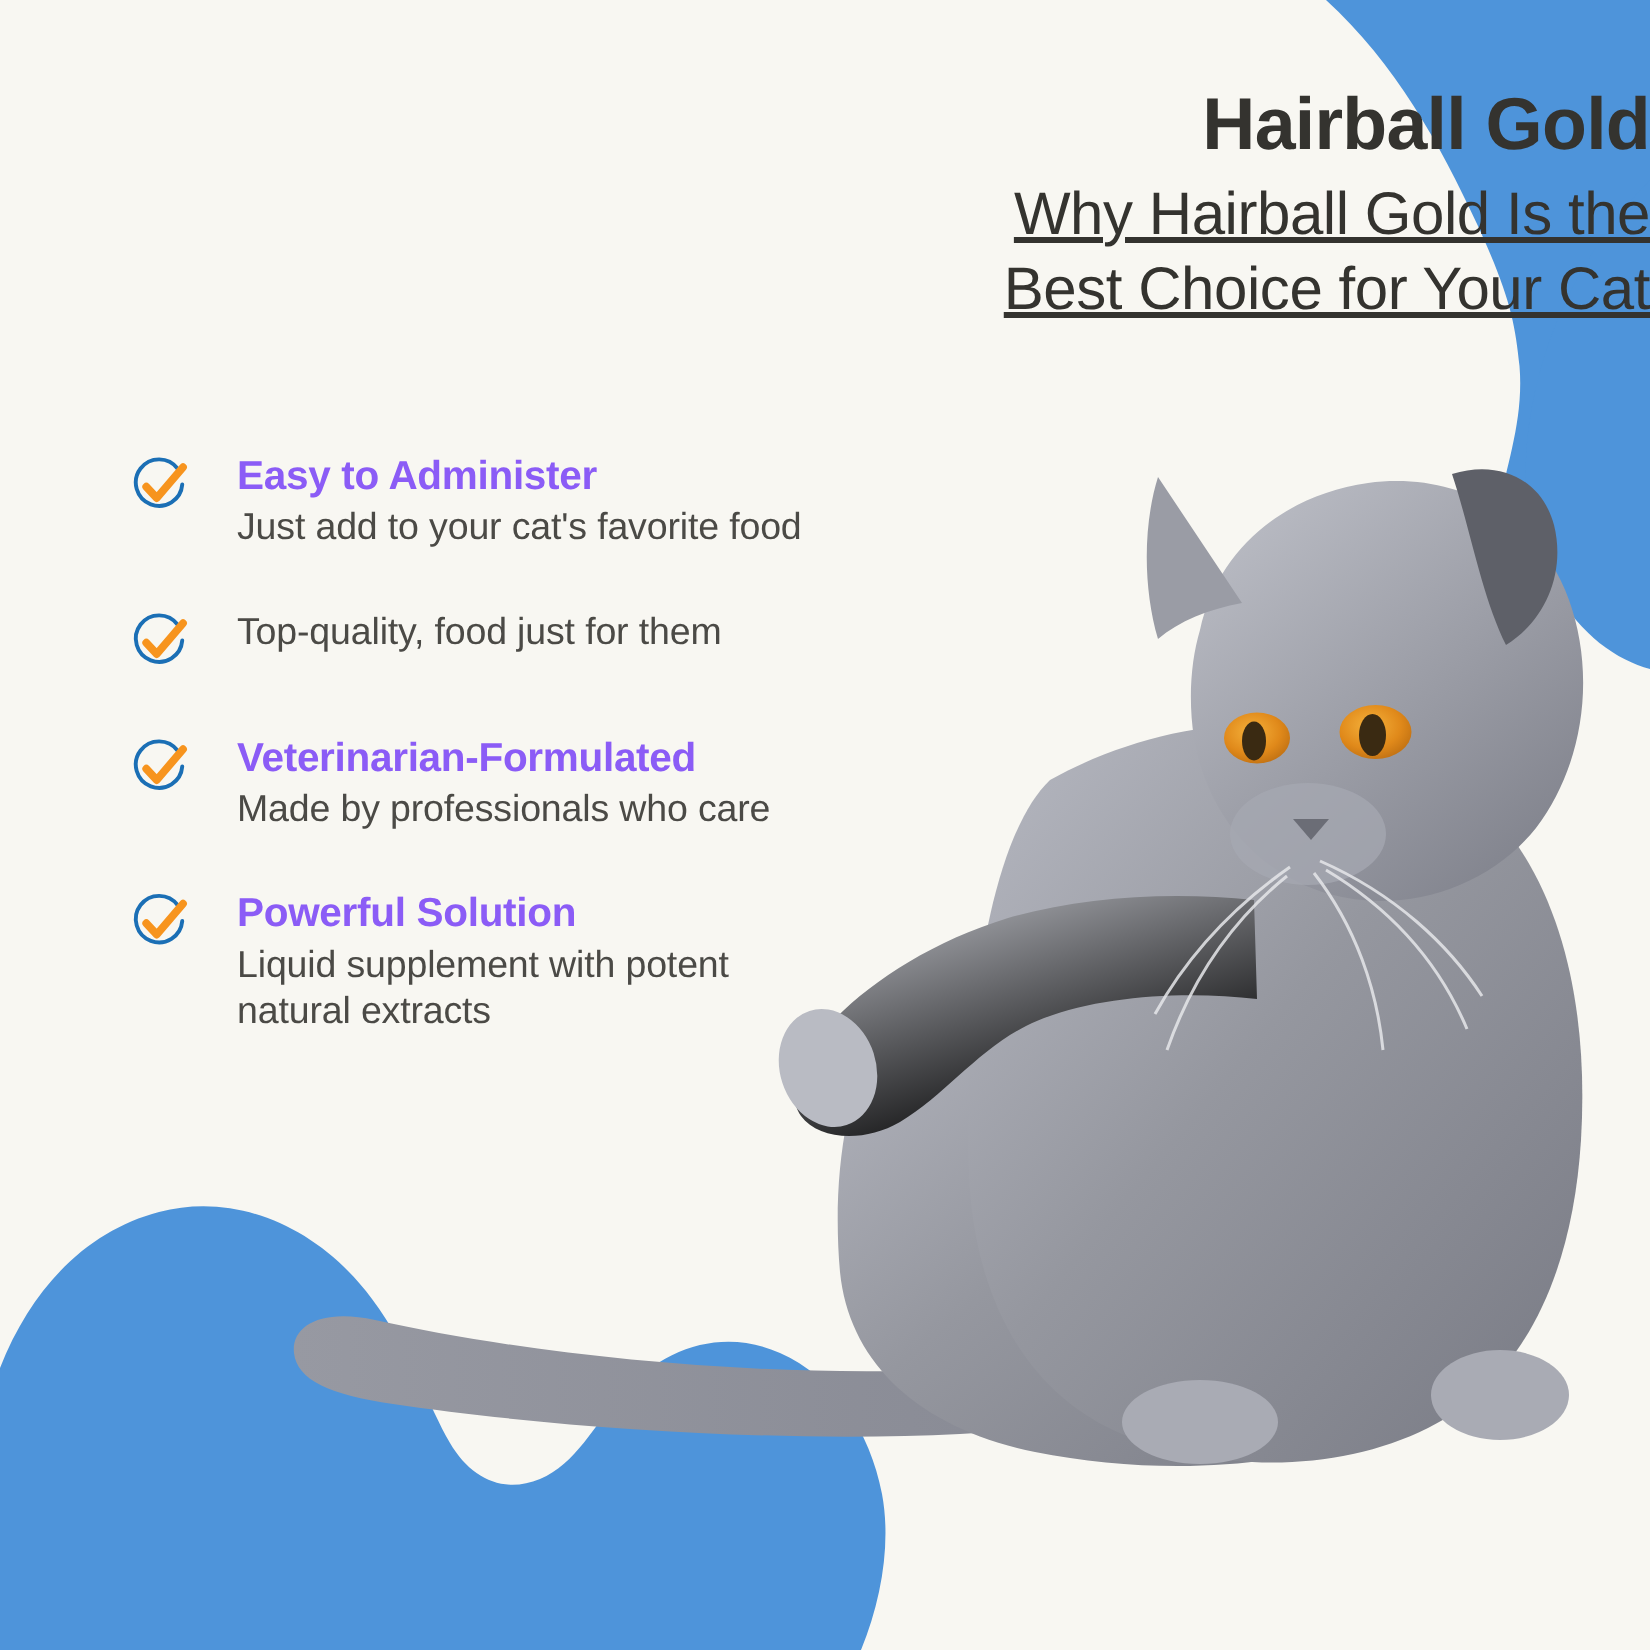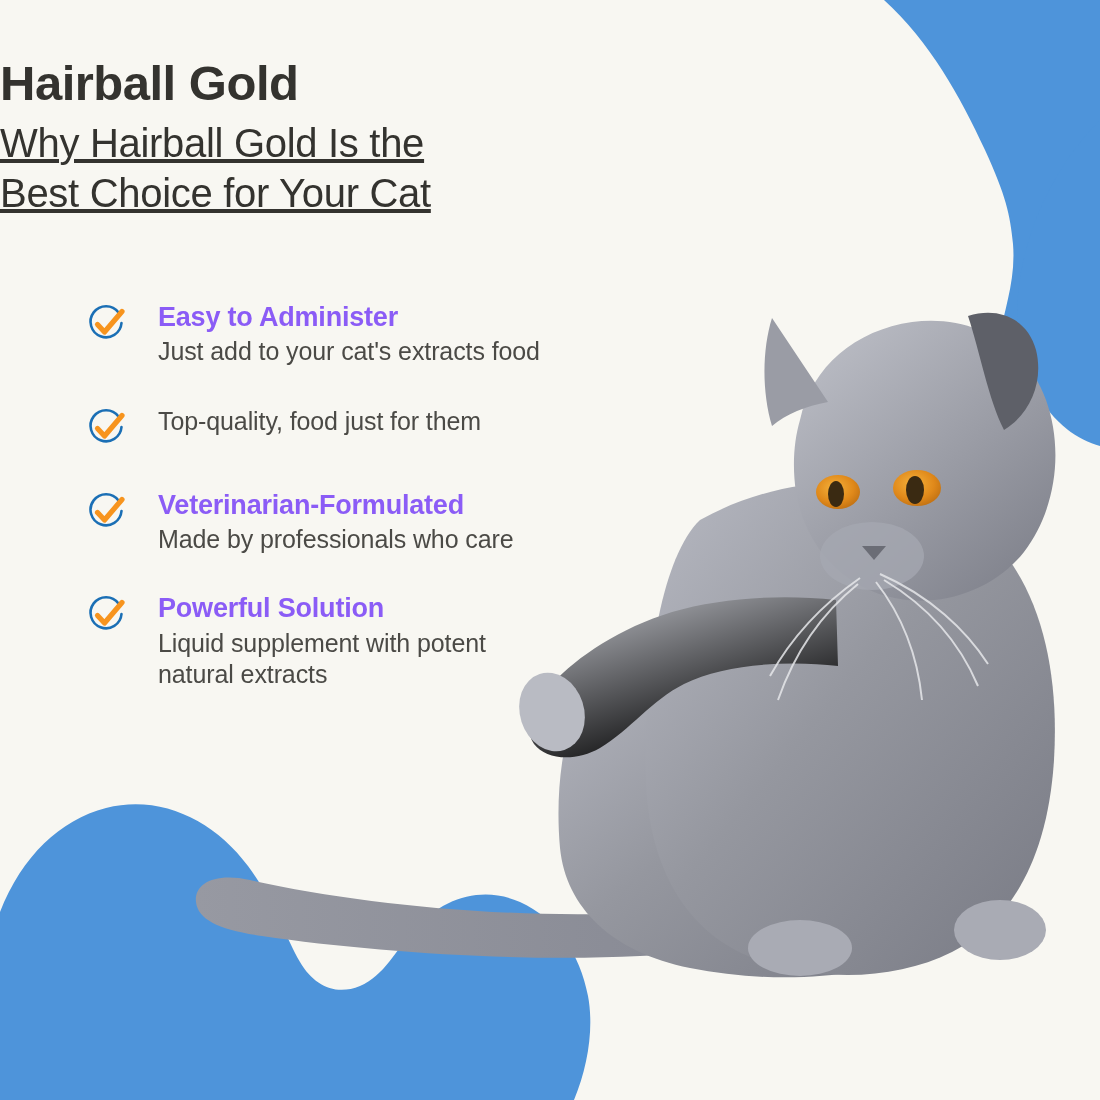--- a/index.html
+++ b/index.html
@@ -30,21 +30,21 @@
     height: 1100px;
     pointer-events: none;
   }
 
   
   .header {
     position: absolute;
     left: 0;
     top: 58px;
     width: 1100px;
-    text-align: left;
+    text-align: right;
     z-index: 5;
   }
   .brand-title {
     font-size: 49px;
     font-weight: bold;
     color: #34332F;
     letter-spacing: -0.5px;
     line-height: 1.06;
     margin: 0;
   }
@@ -253,21 +253,21 @@
     <div class="feature">
       <span class="check-icon">
         <svg viewBox="0 0 46 46">
           <path d="M 34.5,10.5 A 15.5,15.5 0 1 0 37.5,21" fill="none" stroke="#1B6FB5" stroke-width="2.6" stroke-linecap="round"></path>
           <path d="M 13.5,22.5 L 20.5,30 L 38,9.5" fill="none" stroke="#F7941E" stroke-width="5.2" stroke-linecap="round" stroke-linejoin="round"></path>
         </svg>
       </span>
       <div class="feature-text">
         <div class="feature-title">Easy to Administer</div>
         <div class="feature-desc">
-          <span class="desc-line">Just add to your cat's extracts food</span>
+          <span class="desc-line">Just add to your cat's favorite food</span>
         </div>
       </div>
     </div>
 
     <div class="feature">
       <span class="check-icon">
         <svg viewBox="0 0 46 46">
           <path d="M 34.5,10.5 A 15.5,15.5 0 1 0 37.5,21" fill="none" stroke="#1B6FB5" stroke-width="2.6" stroke-linecap="round"></path>
           <path d="M 13.5,22.5 L 20.5,30 L 38,9.5" fill="none" stroke="#F7941E" stroke-width="5.2" stroke-linecap="round" stroke-linejoin="round"></path>
         </svg>

